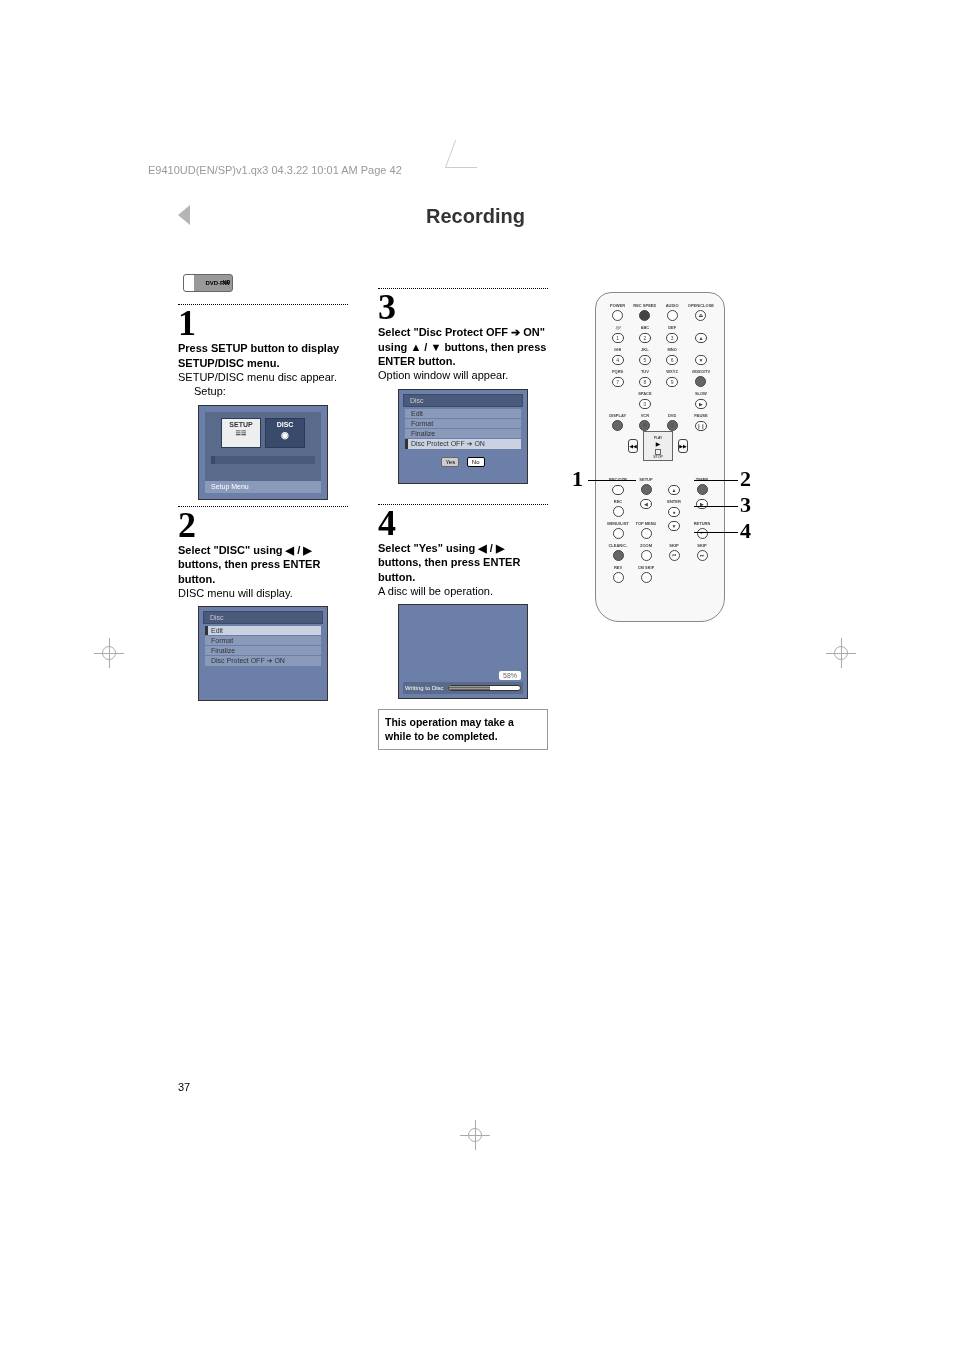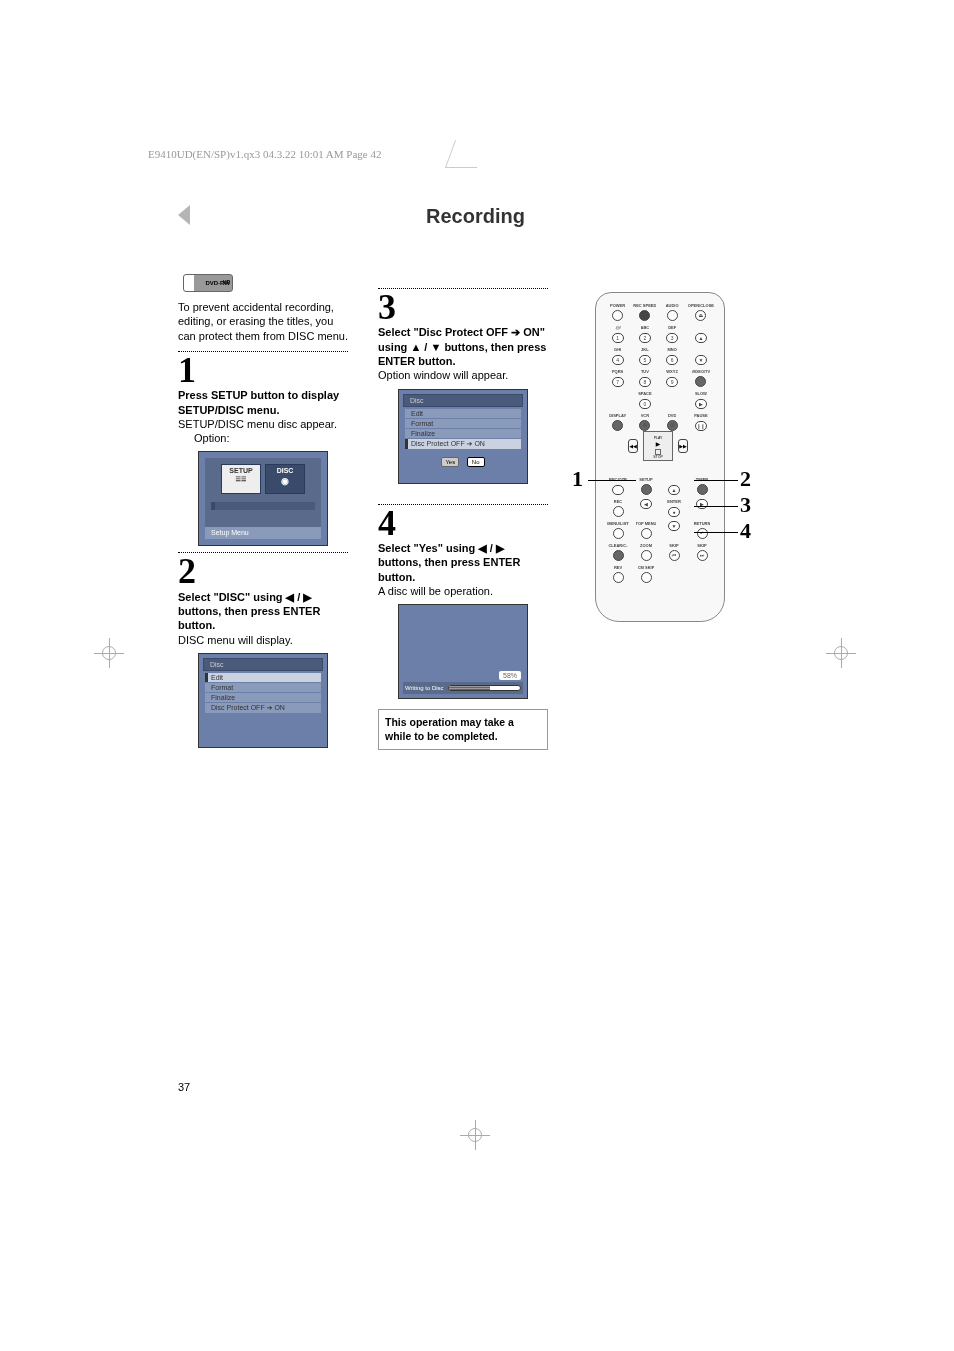--- a/index.html
+++ b/index.html
@@ -7,23 +7,23 @@
       font-family: 'Helvetica Neue', Arial, sans-serif;
       background: #fff;
       width: 954px;
       height: 1351px;
       position: relative;
       font-size: 12px;
       color: #000;
     }
     .page-header-text {
       position: absolute;
-      top: 148px;
+      top: 164px;
       left: 148px;
-      font-family: Liberation Serif, serif;
+      font-family: Liberation Sans, sans-serif;
       font-size: 11px;
       color: #999;
     }
     .crop-mark-top {
       position: absolute;
       top: 140px;
       left: 450px;
       width: 32px;
       height: 28px;
       border: 0.5px solid #ccc;
@@ -379,28 +379,27 @@
 <div class="title-bar">
   <div class="main-title">Recording</div>
 </div>
 
 <div class="dvd-badge">
   <span style="font-size:5px;position:absolute;top:-1px;right:2px;">VR</span>
   <span style="position:absolute;bottom:0;right:2px;">DVD-RW</span>
 </div>
 
 <div class="column-left">
-  <div class="intro-text">To prevent accidental recording, editing, or erasing the titles, you can protect them from DISC menu.</div>
 
   <div class="dotted"></div>
   <div class="step-num">1</div>
   <div class="step-text">
     <b>Press SETUP button to display SETUP/DISC menu.</b><br>
     <span>SETUP/DISC menu disc appear.</span>
-    <div class="indent">Option:</div>
+    <div class="indent">Setup:</div>
   </div>
   <div class="screen-box">
     <div class="setup-menu-box">
       <div class="setup-tile-row">
         <div class="setup-tile active"><span>SETUP</span><div style="font-size:6px;line-height:6px;">☰☰</div></div>
         <div class="setup-tile"><span>DISC</span><div style="font-size:9px;">◉</div></div>
       </div>
       <div style="margin:2px 6px;height:8px;background:#4a5a7a;border-left:4px solid #3a4a6a;"></div>
       <div class="setup-bottom-bar">Setup Menu</div>
     </div>

